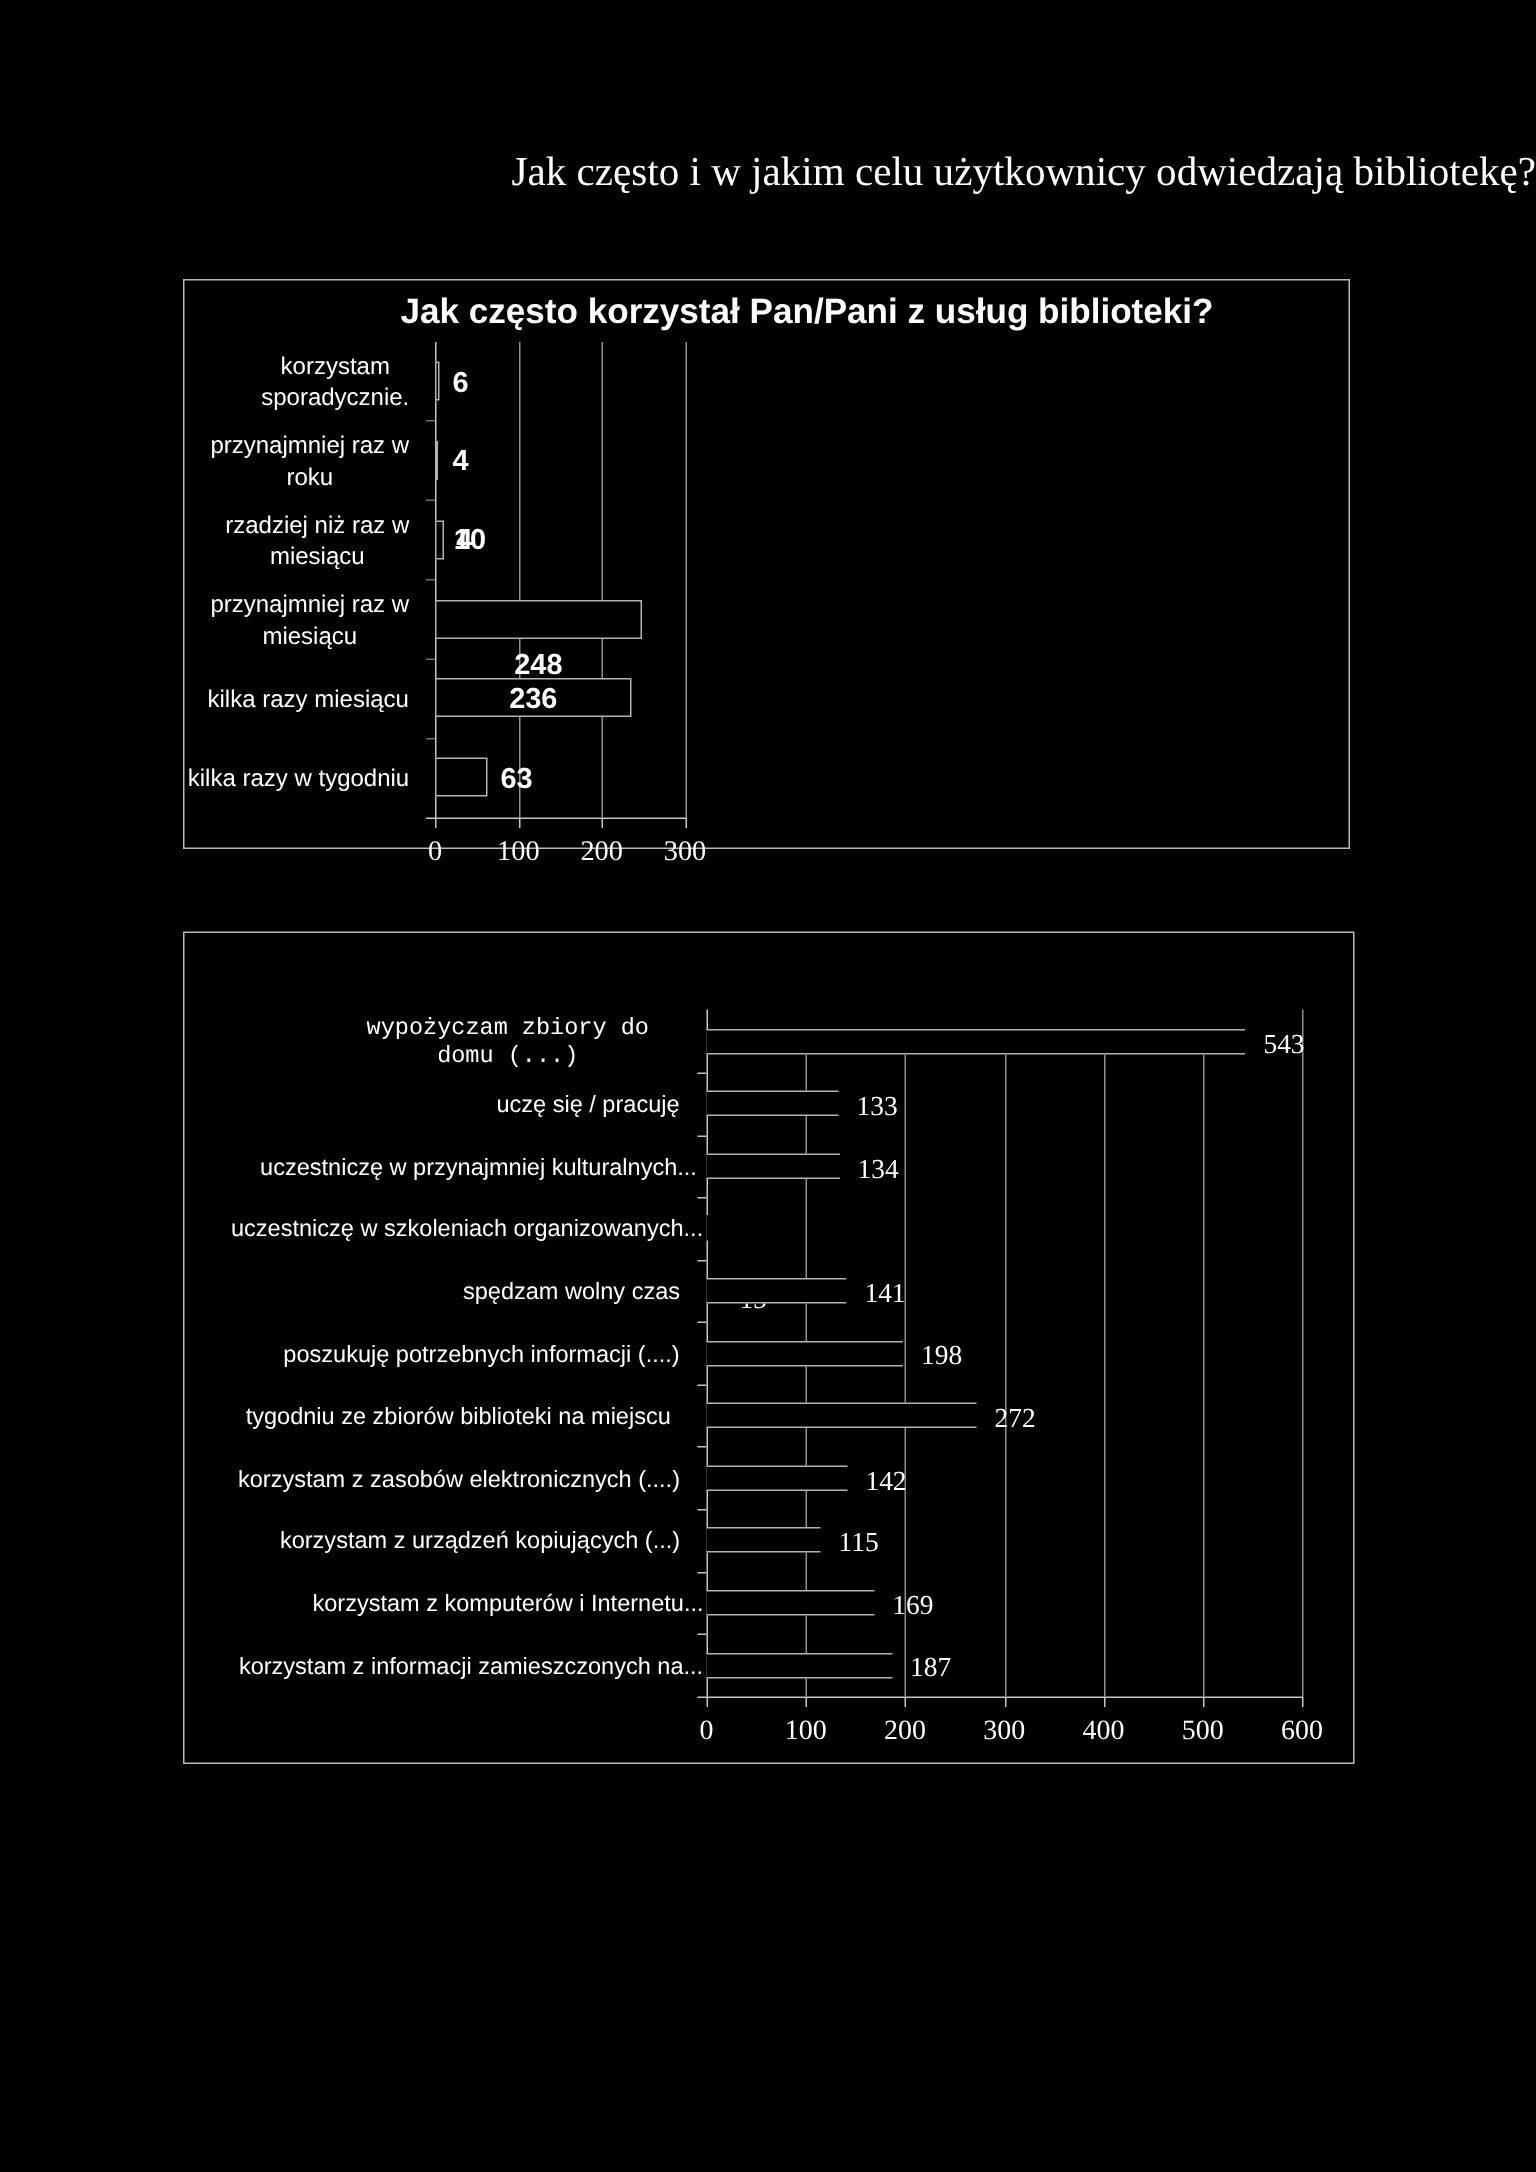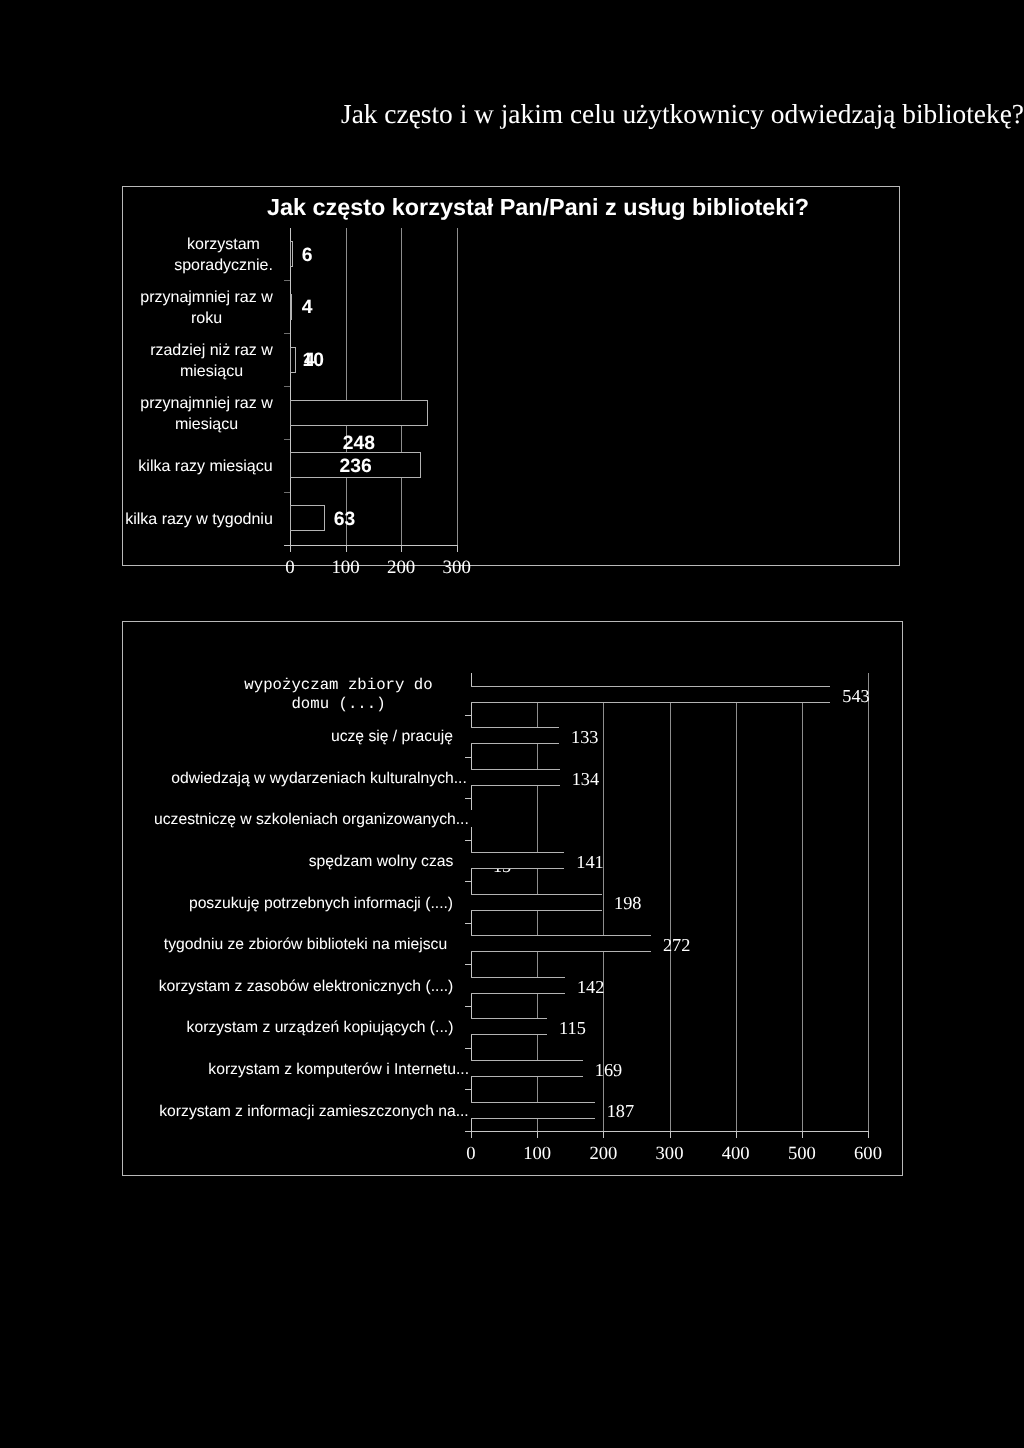--- a/index.html
+++ b/index.html
@@ -132,21 +132,21 @@
         <span style="display: inline-block; max-width: 330px; text-align: center; width: 230px; font-family: Liberation Mono, monospace;">wypożyczam zbiory do domu (...)</span>
       </div>
       <div class="vallab serifnum" style="top: 63.5149px; font-size: 18.3px; font-weight: normal; left: 719.285px; text-align: left;">543</div>
       <div class="bar" style="left: 348px; top: 105.273px; width: 88.0017px; height: 17px; border-left: 0px; border-right: 0px;"></div>
       <div class="catlab" style="left: 0px; width: 330.5px; top: 103.773px; height: 22px; line-height: 19px; font-size: 15.7px; display: flex; align-items: center; justify-content: flex-end; white-space: normal;">
         <span style="display: inline-block; max-width: 330px; text-align: center; width: 123px;">uczę się / pracuję</span>
       </div>
       <div class="vallab serifnum" style="top: 105.097px; font-size: 18.3px; font-weight: normal; left: 448.002px; text-align: left;">133</div>
       <div class="bar" style="left: 348px; top: 146.855px; width: 88.6633px; height: 17px; border-left: 0px; border-right: 0px;"></div>
       <div class="catlab" style="left: 0px; width: 346px; top: 145.355px; height: 22px; line-height: 19px; font-size: 15.7px; display: flex; align-items: center; justify-content: flex-end; white-space: normal;">
-        <span style="display: inline-block; max-width: 330px; text-align: center; width: 300px;">odwiedzają w wydarzeniach kulturalnych...</span>
+        <span style="display: inline-block; max-width: 330px; text-align: center; width: 300px;">uczestniczę w przynajmniej kulturalnych...</span>
       </div>
       <div class="vallab serifnum" style="top: 146.679px; font-size: 18.3px; font-weight: normal; left: 448.663px; text-align: left;">134</div>
       <div class="bar" style="left: 348px; top: 188.436px; width: 9.925px; height: 17px; border: 0px;"></div>
       <div class="catlab" style="left: 0px; width: 346px; top: 186.936px; height: 22px; line-height: 19px; font-size: 15.7px; display: flex; align-items: center; justify-content: flex-end; white-space: normal;">
         <span style="display: inline-block; max-width: 330px; text-align: left; width: 315px;">uczestniczę w szkoleniach organizowanych...</span>
       </div>
       <div class="vallab serifnum" style="top: 188.26px; font-size: 18.3px; font-weight: normal; left: 369.925px; text-align: left; margin-top: 46px;">15</div>
       <div class="bar" style="left: 348px; top: 230.018px; width: 93.295px; height: 17px; border-left: 0px; border-right: 0px;"></div>
       <div class="catlab" style="left: 0px; width: 330.5px; top: 228.518px; height: 22px; line-height: 19px; font-size: 15.7px; display: flex; align-items: center; justify-content: flex-end; white-space: normal;">
         <span style="display: inline-block; max-width: 330px; text-align: center; width: 145px;">spędzam wolny czas</span>

